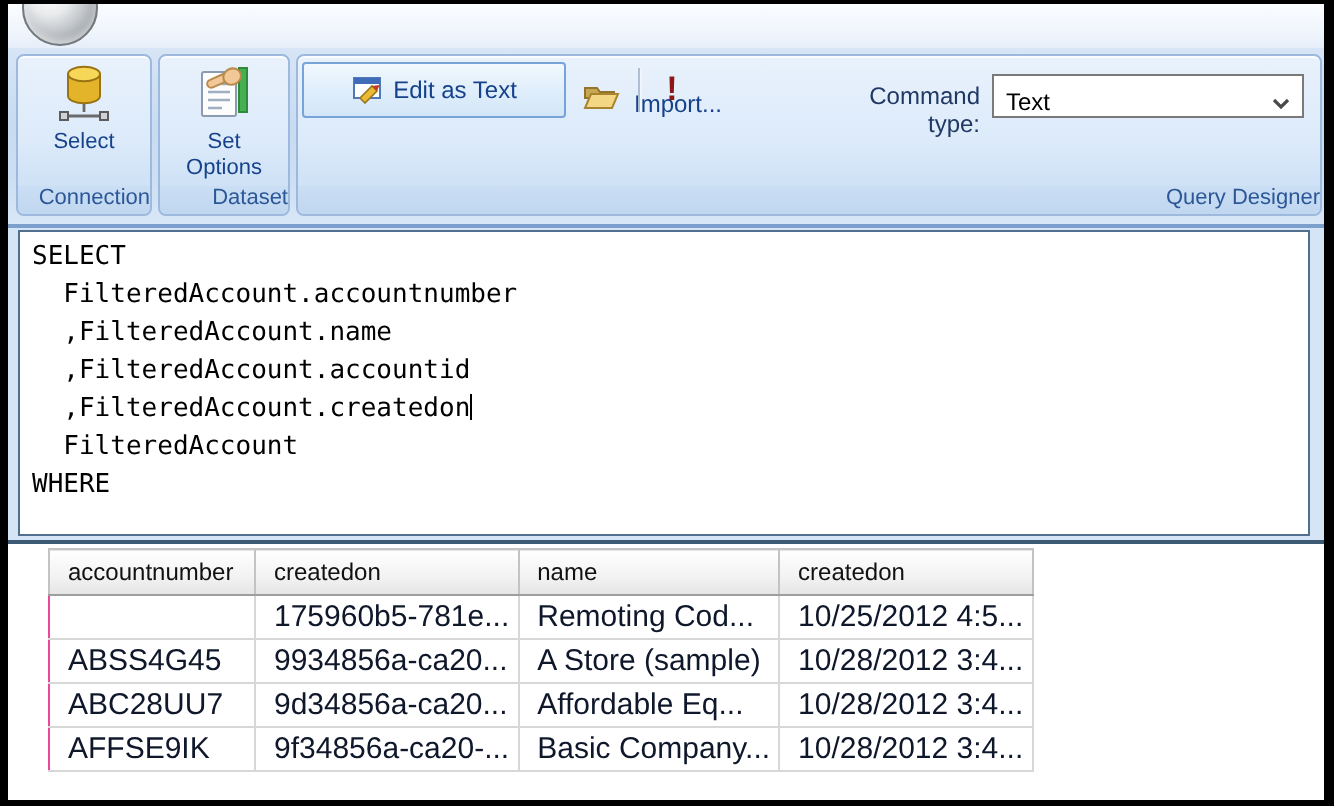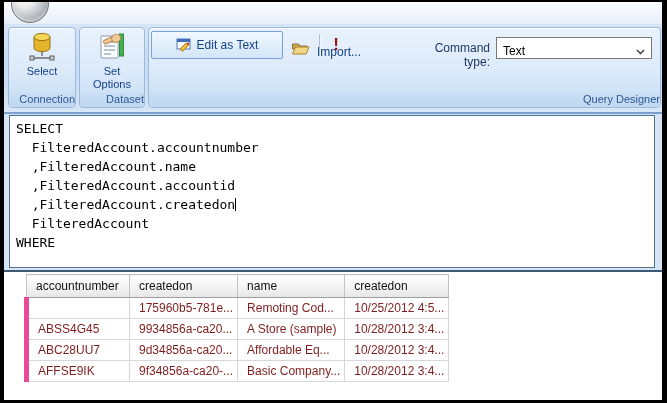--- a/index.html
+++ b/index.html
@@ -111,25 +111,25 @@
     background:#fff; border-top:2px solid #3c5a74; overflow:hidden;
   }
   table.grid { border-collapse:collapse; margin:2px 0 0 20px; table-layout:fixed; }
   table.grid th {
     height:23px; font-size:12px; font-weight:normal; color:#111; text-align:left;
     background:linear-gradient(180deg,#ffffff 0%,#f2f2f2 60%,#e5e5e5 100%);
     border:1px solid #c3c3c3; border-bottom-color:#9e9e9e;
     padding:2px 4px 2px 9px; white-space:nowrap; overflow:hidden;
   }
   table.grid td {
-    height:21px; font-size:12px; color:#7f1d1d;
+    height:21px; font-size:15px; color:#0f172a;
     border-right:1px solid #d7d7d7; border-bottom:1px solid #d7d7d7;
     padding:2px 4px 2px 9px; white-space:nowrap; overflow:hidden;
   }
-  table.grid td:first-child { border-left:5px solid #ec4899; }
+  table.grid td:first-child { border-left:1px solid #ec4899; }
 </style>
 </head>
 <body>
 
 <div class="window">
 
   <div class="tab-strip">
     <div class="office-ball"></div>
   </div>
 

